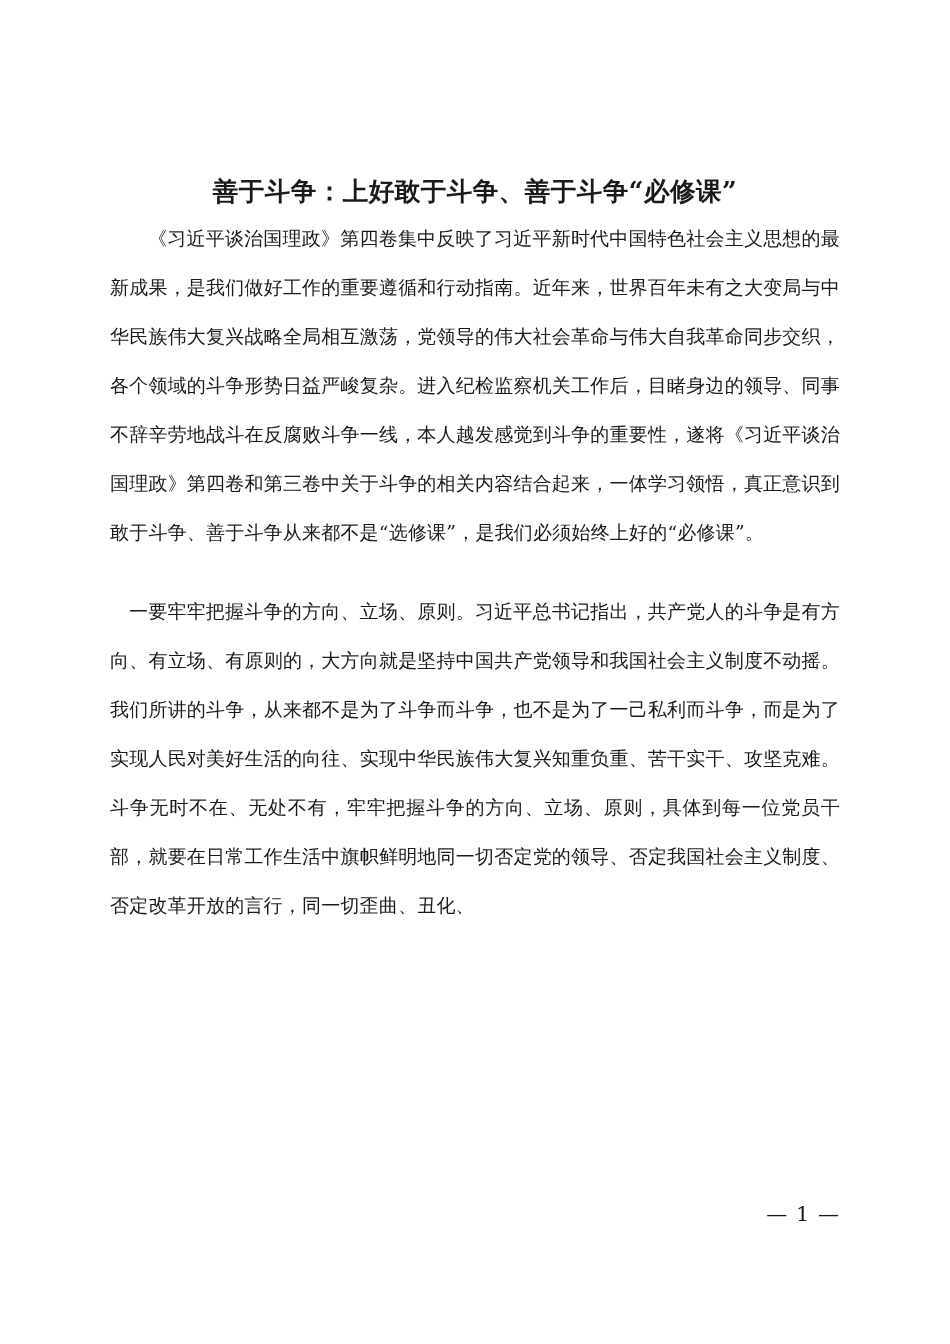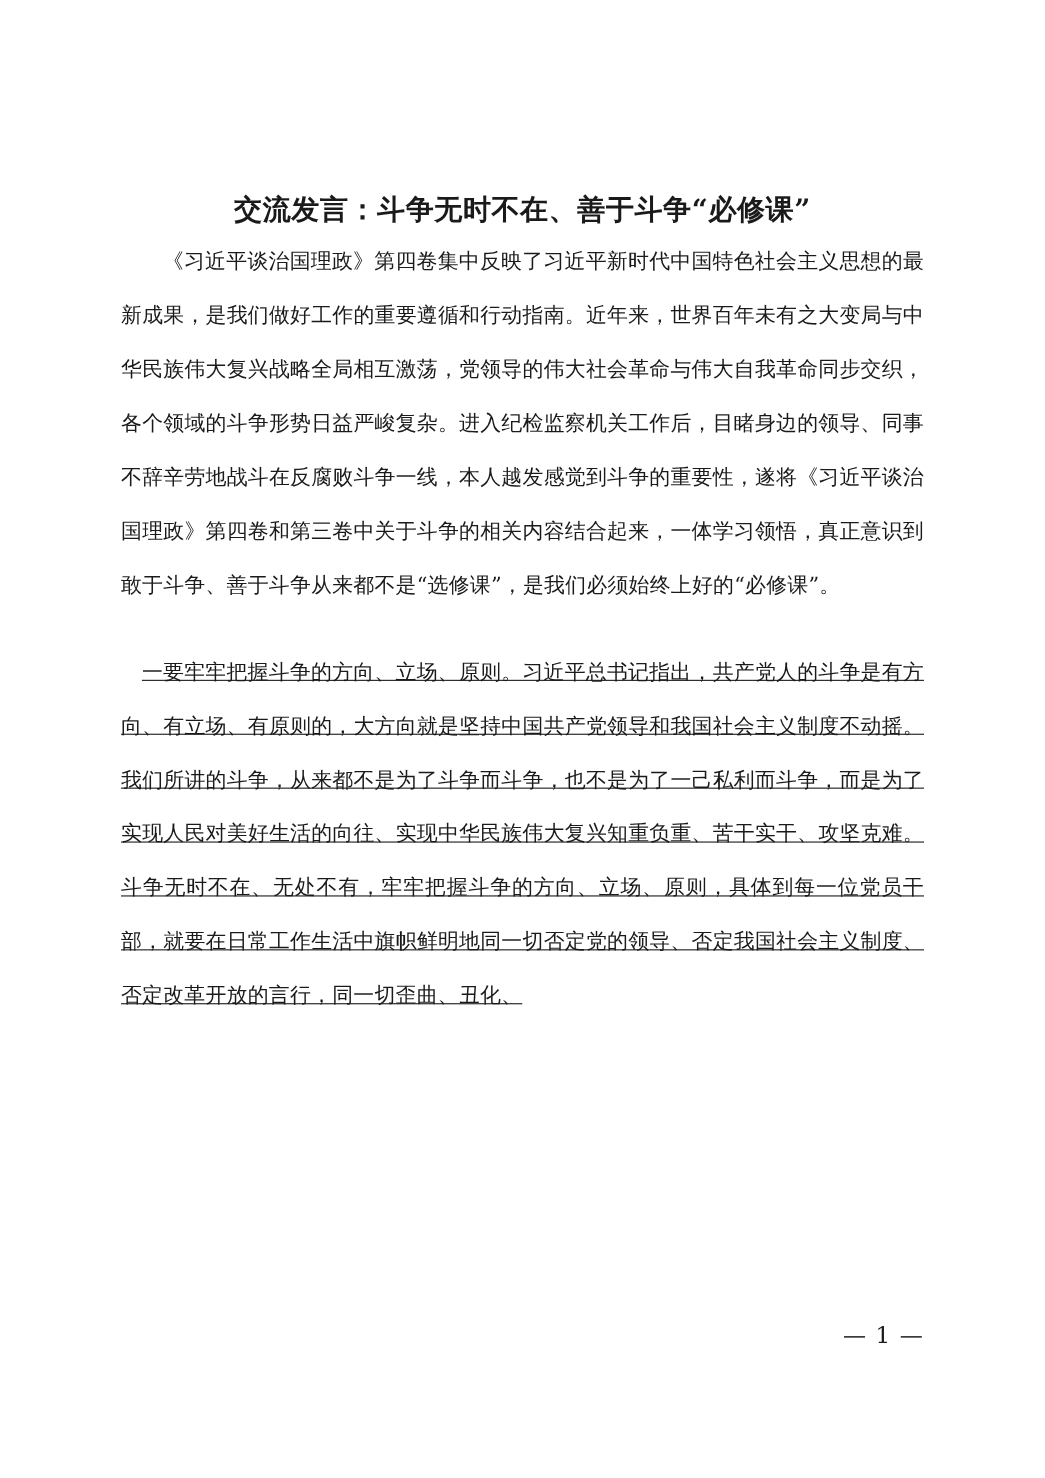--- a/index.html
+++ b/index.html
@@ -44,35 +44,34 @@
     letter-spacing: 0.2px;
   }
   .para.indent {
     text-indent: 2em;
   }
   .para.gap-before {
     margin-top: 30px;
   }
   .para.small-indent {
     text-indent: 1em;
-    text-decoration: underline;
   }
   .page-number {
     position: absolute;
     right: 110px;
     bottom: 118px;
     font-family: "DejaVu Serif", serif;
     font-size: 21px;
     color: #1a1a1a;
     letter-spacing: 1px;
   }
 </style>
 </head>
 <body>
 
 <div class="page">
   <div class="content">
-    <h1 class="doc-title">交流发言：斗争无时不在、善于斗争“必修课”</h1>
+    <h1 class="doc-title">善于斗争：上好敢于斗争、善于斗争“必修课”</h1>
     <p class="para indent">《习近平谈治国理政》第四卷集中反映了习近平新时代中国特色社会主义思想的最新成果，是我们做好工作的重要遵循和行动指南。近年来，世界百年未有之大变局与中华民族伟大复兴战略全局相互激荡，党领导的伟大社会革命与伟大自我革命同步交织，各个领域的斗争形势日益严峻复杂。进入纪检监察机关工作后，目睹身边的领导、同事不辞辛劳地战斗在反腐败斗争一线，本人越发感觉到斗争的重要性，遂将《习近平谈治国理政》第四卷和第三卷中关于斗争的相关内容结合起来，一体学习领悟，真正意识到敢于斗争、善于斗争从来都不是“选修课”，是我们必须始终上好的“必修课”。</p>
     <p class="para small-indent gap-before">一要牢牢把握斗争的方向、立场、原则。习近平总书记指出，共产党人的斗争是有方向、有立场、有原则的，大方向就是坚持中国共产党领导和我国社会主义制度不动摇。我们所讲的斗争，从来都不是为了斗争而斗争，也不是为了一己私利而斗争，而是为了实现人民对美好生活的向往、实现中华民族伟大复兴知重负重、苦干实干、攻坚克难。斗争无时不在、无处不有，牢牢把握斗争的方向、立场、原则，具体到每一位党员干部，就要在日常工作生活中旗帜鲜明地同一切否定党的领导、否定我国社会主义制度、否定改革开放的言行，同一切歪曲、丑化、</p>
   </div>
   <div class="page-number">— 1 —</div>
 </div>
 
 </body></html>

